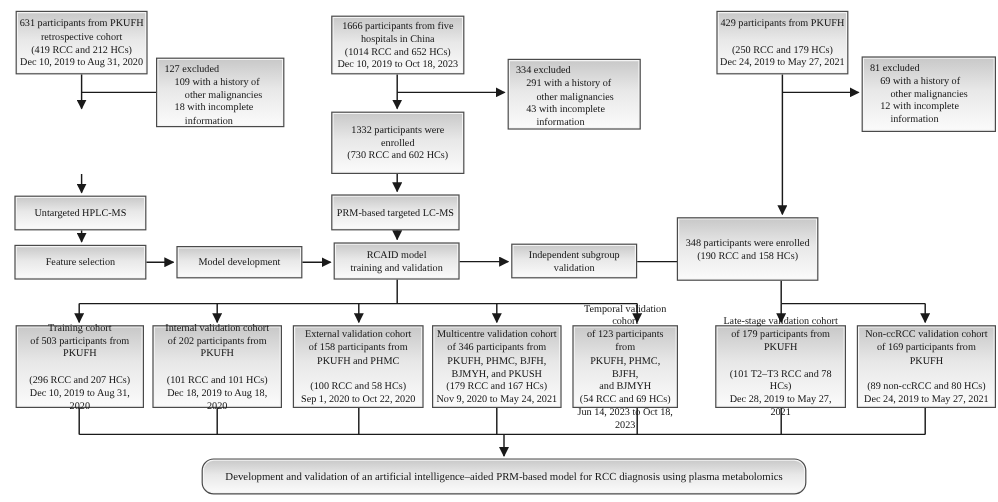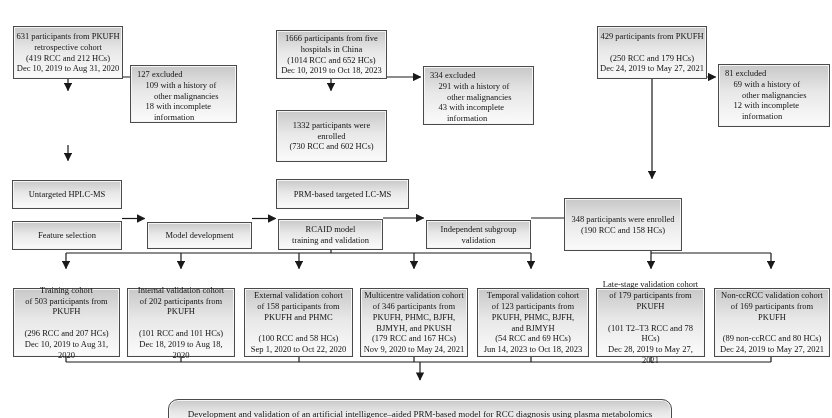--- a/index.html
+++ b/index.html
@@ -19,21 +19,20 @@
     box-shadow:inset 0 0 0 1px #f4f4f4;
     color:#141414;
     font-size:8.5px;
     line-height:10.8px;
     display:flex;
     align-items:center;
     justify-content:center;
     text-align:center;
     white-space:pre-line;
     padding:1px 2px;
-    margin-top:17px;
   }
   .box.ex{
     align-items:flex-start;
     justify-content:flex-start;
     text-align:left;
     white-space:pre;
     padding:3px 0 0 6px;
   }
   .box.final{font-size:9px;border-radius:10px;}
 </style>
@@ -118,21 +117,21 @@
     69 with a history of
         other malignancies
     12 with incomplete
         information</div>
 
   <div class="box" style="left:276px;top:93px;width:111px;height:52px">1332 participants were
 enrolled
 (730 RCC and 602 HCs)</div>
 
   <div class="box" style="left:12px;top:163px;width:110px;height:29px">Untargeted HPLC-MS</div>
-  <div class="box" style="left:276px;top:162px;width:133px;height:30px">PRM-based targeted LC-MS</div>
+  <div class="box" style="left:276px;top:162px;width:107px;height:30px">PRM-based targeted LC-MS</div>
   <div class="box" style="left:564px;top:181px;width:118px;height:53px">348 participants were enrolled
 (190 RCC and 158 HCs)</div>
 
   <div class="box" style="left:147px;top:205px;width:105px;height:27px">Model development</div>
   <div class="box" style="left:12px;top:204px;width:110px;height:29px">Feature selection</div>
   <div class="box" style="left:278px;top:202px;width:105px;height:31px">RCAID model
 training and validation</div>
   <div class="box" style="left:426px;top:203px;width:105px;height:29px">Independent subgroup
 validation</div>
 
@@ -153,21 +152,21 @@
 PKUFH and PHMC
 
 (100 RCC and 58 HCs)
 Sep 1, 2020 to Oct 22, 2020</div>
   <div class="box" style="left:360px;top:271px;width:108px;height:69px">Multicentre validation cohort
 of 346 participants from
 PKUFH, PHMC, BJFH,
 BJMYH, and PKUSH
 (179 RCC and 167 HCs)
 Nov 9, 2020 to May 24, 2021</div>
-  <div class="box" style="left:477px;top:271px;width:112px;height:69px">Temporal validation cohort
+  <div class="box" style="left:477px;top:271px;width:88px;height:69px">Temporal validation cohort
 of 123 participants from
 PKUFH, PHMC, BJFH,
 and BJMYH
 (54 RCC and 69 HCs)
 Jun 14, 2023 to Oct 18, 2023</div>
   <div class="box" style="left:596px;top:271px;width:109px;height:69px">Late-stage validation cohort
 of 179 participants from
 PKUFH
 
 (101 T2–T3 RCC and 78 HCs)

